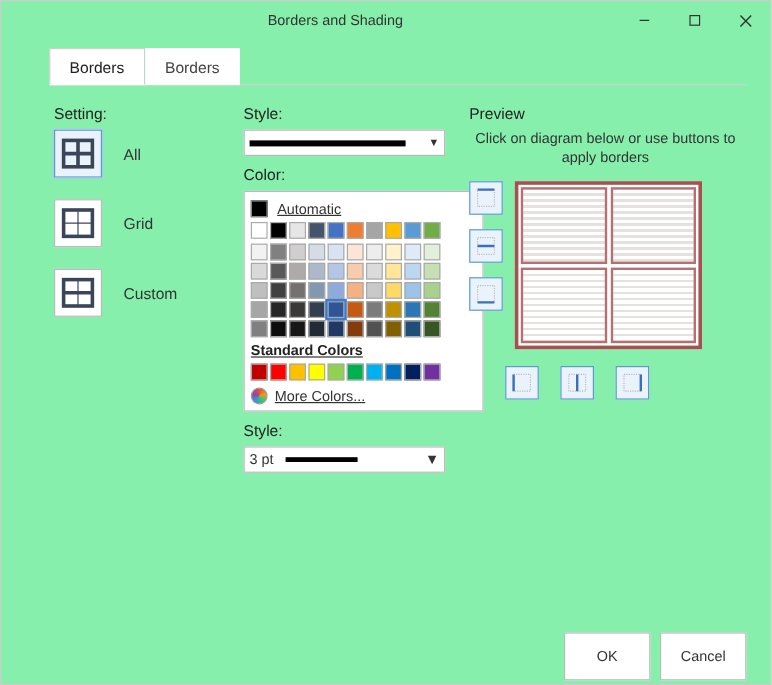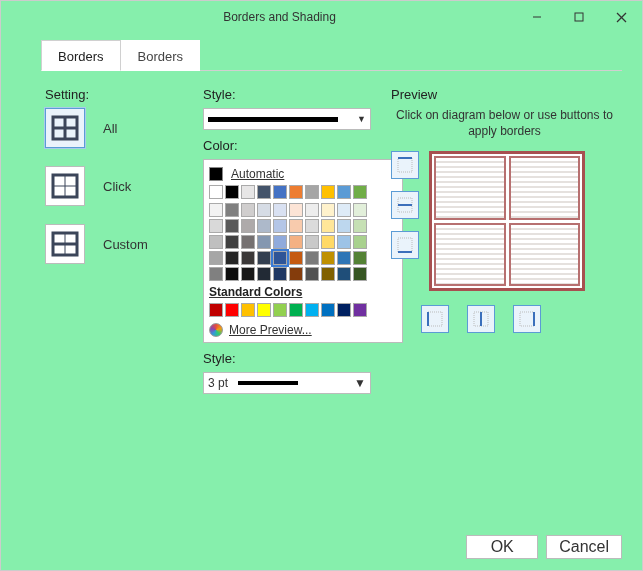--- a/index.html
+++ b/index.html
@@ -183,24 +183,24 @@
     height: 46px;
     border-top: 0;
     display: flex;
     justify-content: flex-end;
     align-items: center;
     gap: 8px;
     padding-right: 20px;
   }
   .btn {
     min-width: 72px;
-    height: 24px;
+    height: 40px;
     border: 1px solid #bbb;
     background: #fff;
-    font-size: 16px;
+    font-size: 12px;
     display: flex;
     align-items: center;
     justify-content: center;
     padding: 0 12px;
   }
 </style>
 </head>
 <body>
 
 <div class="window">
@@ -254,21 +254,21 @@
         </div>
 
         <div class="setting-item">
           <div class="setting-icon">
             <svg width="28" height="26">
                 <rect x="2" y="2" width="24" height="22" fill="none" stroke="#3b4559" stroke-width="3"></rect>
                 <line x1="14" y1="3" x2="14" y2="23" stroke="#3b4559" stroke-width="1"></line>
                 <line x1="3" y1="13" x2="25" y2="13" stroke="#3b4559" stroke-width="1"></line>
               </svg>
           </div>
-          <div class="setting-label">Click</div>
+          <div class="setting-label">Grid</div>
         </div>
 
         <div class="setting-item">
           <div class="setting-icon">
             <svg width="28" height="26">
                 <rect x="2" y="2" width="24" height="22" fill="none" stroke="#3b4559" stroke-width="3"></rect>
                 <line x1="14" y1="3" x2="14" y2="23" stroke="#3b4559" stroke-width="1"></line>
                 <line x1="3" y1="13" x2="25" y2="13" stroke="#3b4559" stroke-width="3"></line>
               </svg>
           </div>
@@ -364,21 +364,21 @@
                 <div class="sw" style="background: rgb(255, 255, 0);"></div>
                 <div class="sw" style="background: rgb(146, 208, 80);"></div>
                 <div class="sw" style="background: rgb(0, 176, 80);"></div>
                 <div class="sw" style="background: rgb(0, 176, 240);"></div>
                 <div class="sw" style="background: rgb(0, 112, 192);"></div>
                 <div class="sw" style="background: rgb(0, 32, 96);"></div>
                 <div class="sw" style="background: rgb(112, 48, 160);"></div>
               </div>
             <div class="more-row">
               <div class="palette-icon"></div>
-              <span>More Preview...</span>
+              <span>More Colors...</span>
             </div>
           </div>
         </div>
 
         <div class="section">
           <div class="heading">Style:</div>
           <div class="width-box">
             <span>3 pt</span>
             <div class="wline"></div>
             <div class="arrow" style="margin-left:auto">▼</div>

